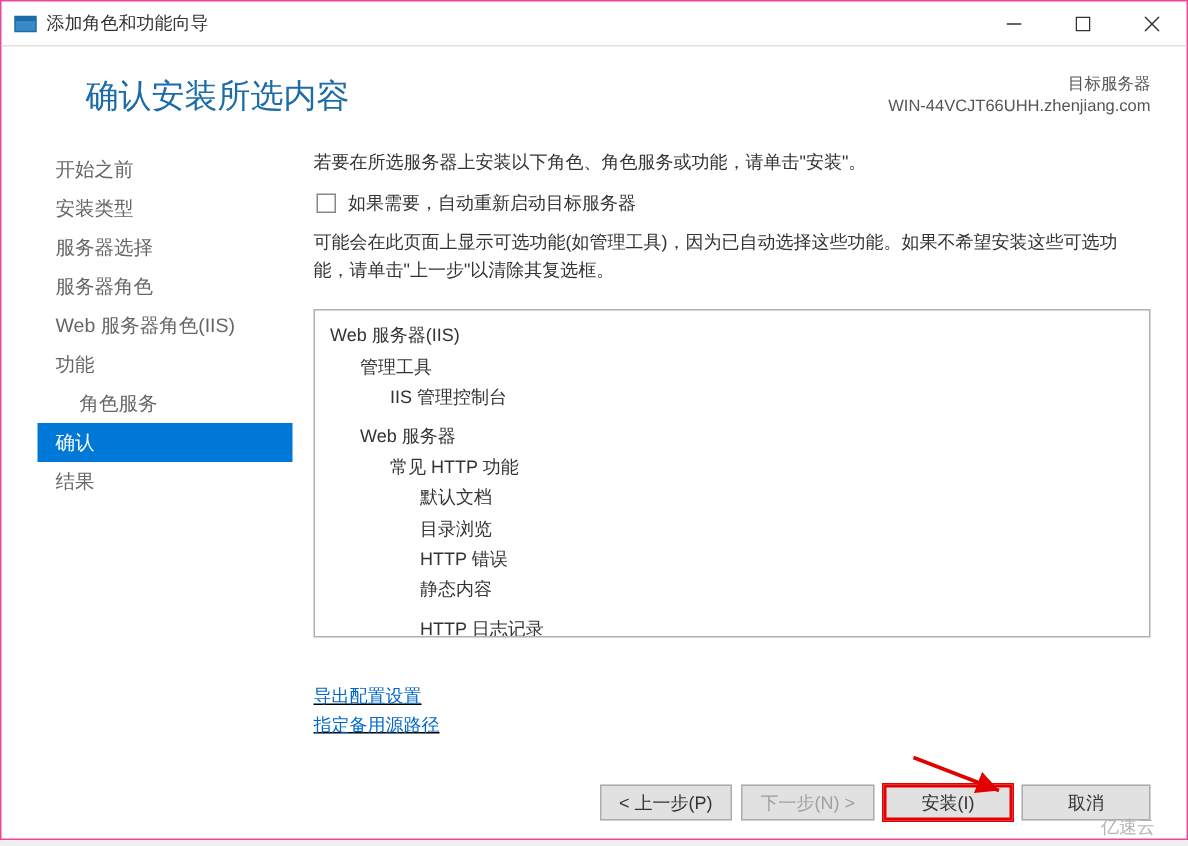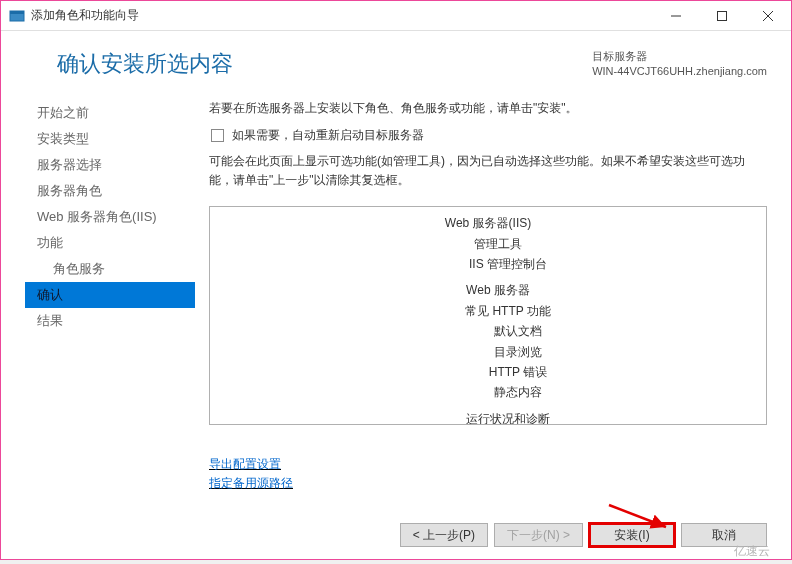--- a/index.html
+++ b/index.html
@@ -55,21 +55,21 @@
       justify-content: space-between;
       align-items: flex-start;
       margin-left: 32px;
     }
     .page-title {
       font-size: 22px;
       font-weight: 300;
       color: #1b6ca8;
     }
     .server-info {
-      text-align: left;
+      text-align: right;
       font-size: 11px;
       color: #555;
       line-height: 1.4;
     }
     .content {
       flex: 1;
       display: flex;
       padding: 0 24px 6px 24px;
       overflow: hidden;
       position: relative;
@@ -80,21 +80,21 @@
     }
     .sidebar-item {
       padding: 4px 0 4px 12px;
       font-size: 13px;
       color: #666;
       cursor: pointer;
     }
     .sidebar-item.indent { padding-left: 28px; }
     .sidebar-item.active {
       background: #0078d7;
-      color: #0f172a;
+      color: #ffffff;
     }
     .main {
       flex: 1;
       padding-top: 10px;
       padding-left: 14px;
       display: flex;
       flex-direction: column;
       min-height: 0;
     }
     .instruction {
@@ -129,21 +129,20 @@
       flex: 1;
       min-height: 0;
       position: relative;
       overflow: hidden;
     }
     .tree-scroll {
       position: absolute;
       inset: 0;
       overflow-y: scroll;
       padding: 6px 10px;
-      text-align: center;
     }
     .tree-scroll::-webkit-scrollbar { width: 17px; }
     .tree-scroll::-webkit-scrollbar-track { background: #f0f0f0; }
     .tree-scroll::-webkit-scrollbar-thumb { background: #c0c0c0; }
     .tree-item {
       font-size: 12px;
       color: #333;
       line-height: 1.7;
       white-space: nowrap;
     }
@@ -270,21 +269,20 @@
             <div class="tree-item l1">管理工具</div>
             <div class="tree-item l2">IIS 管理控制台</div>
             <div class="tree-item spacer"></div>
             <div class="tree-item l1">Web 服务器</div>
             <div class="tree-item l2">常见 HTTP 功能</div>
             <div class="tree-item l3">默认文档</div>
             <div class="tree-item l3">目录浏览</div>
             <div class="tree-item l3">HTTP 错误</div>
             <div class="tree-item l3">静态内容</div>
             <div class="tree-item spacer"></div>
-            <div class="tree-item l2">运行状况和诊断</div>
             <div class="tree-item l3">HTTP 日志记录</div>
           </div>
       </div>
       <div class="links">
         <a class="link">导出配置设置</a>
         <a class="link">指定备用源路径</a>
       </div>
     </div>
   </div>
 

